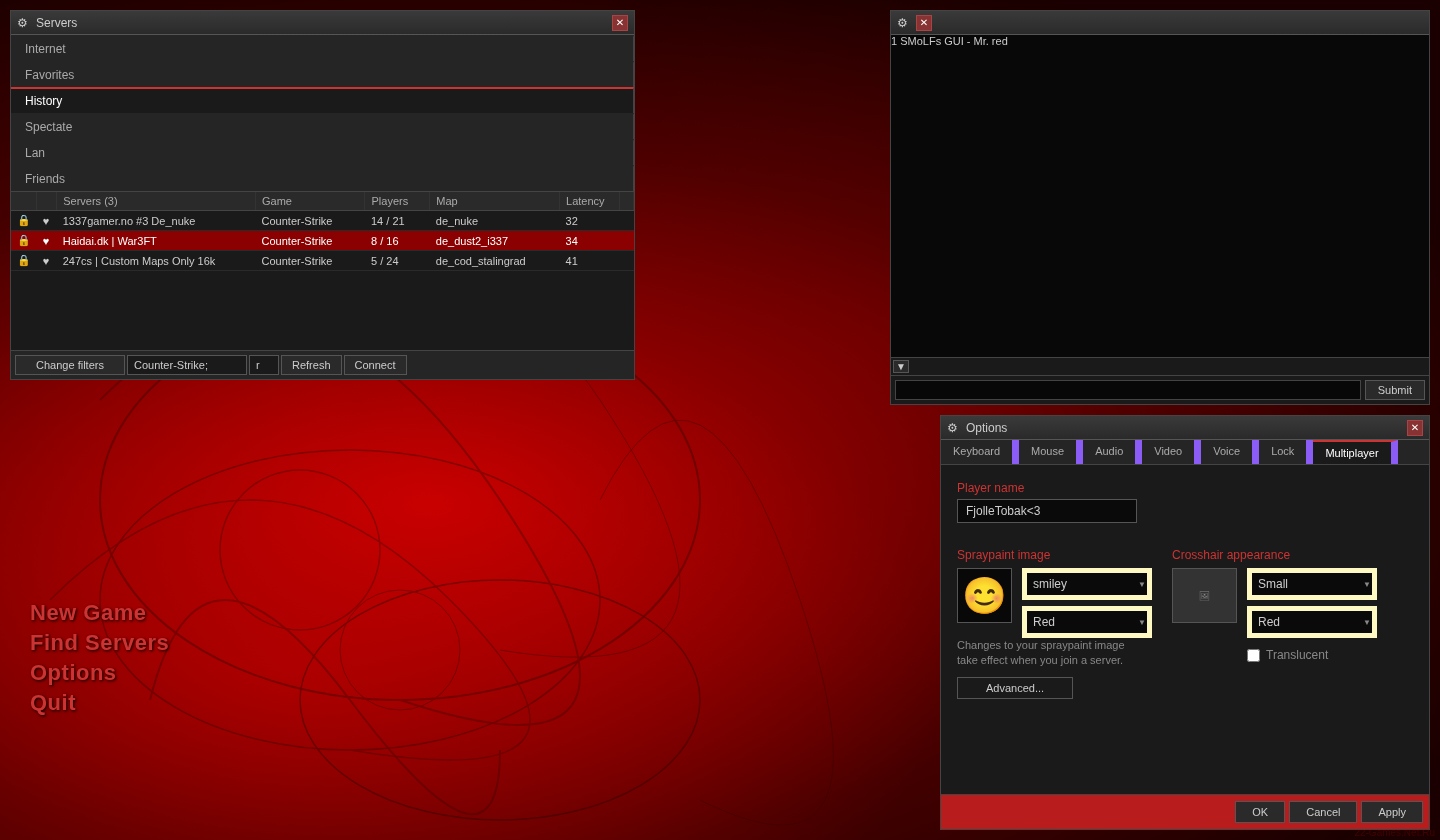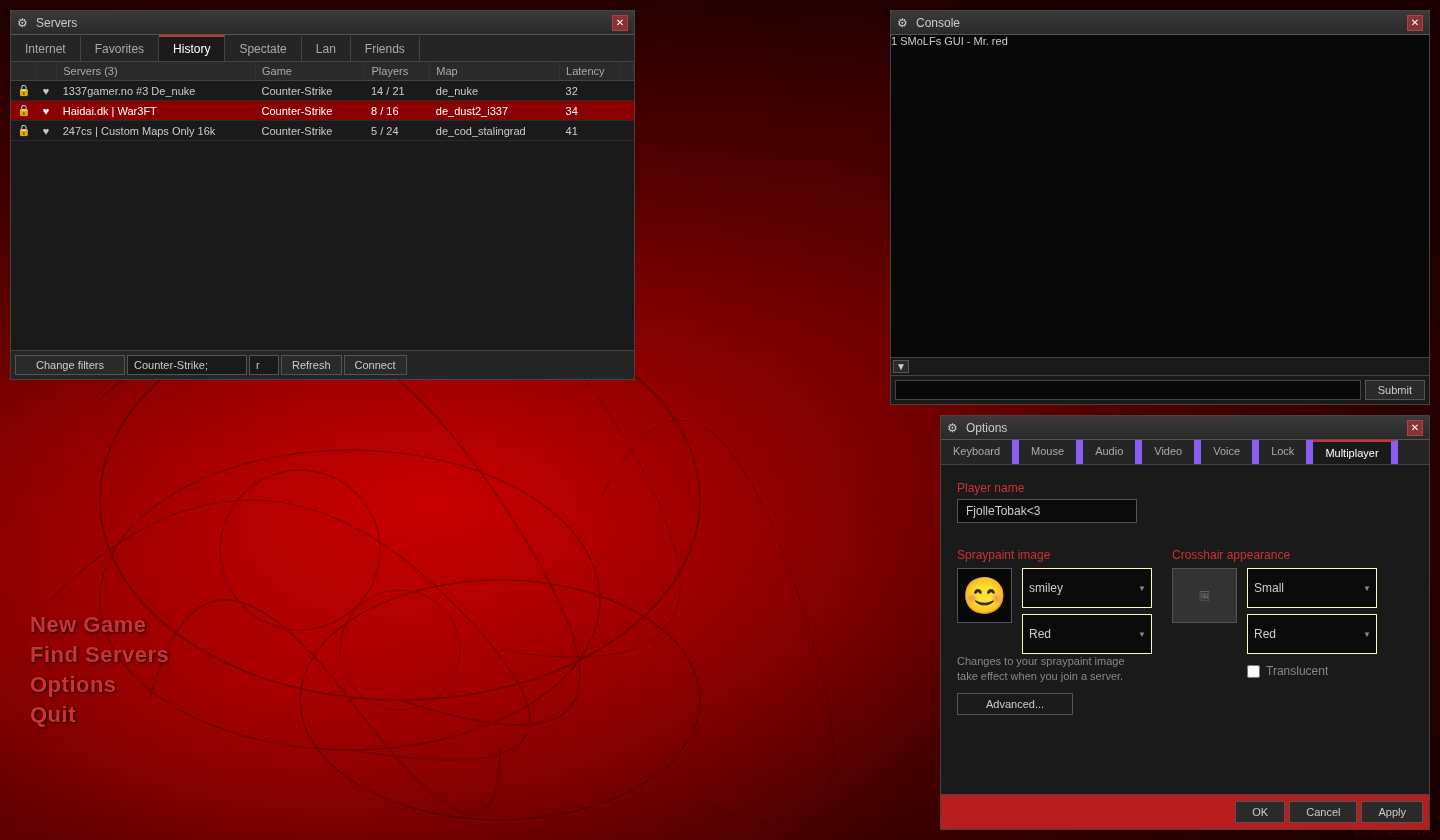--- a/index.html
+++ b/index.html
@@ -37,21 +37,21 @@
       height: 100%;
       background: 
         radial-gradient(ellipse at 20% 80%, rgba(200,0,0,0.6) 0%, transparent 40%),
         radial-gradient(ellipse at 60% 40%, rgba(150,0,0,0.3) 0%, transparent 50%);
     }
 
     
     .main-menu {
       position: absolute;
       left: 30px;
-      bottom: 112px;
+      bottom: 124px;
       z-index: 10;
       display: flex;
       flex-direction: column;
       gap: 4px;
     }
 
     .menu-item {
       color: #cc3333;
       font-size: 22px;
       font-weight: bold;
@@ -110,20 +110,21 @@
       justify-content: center;
       cursor: pointer;
     }
 
     
     .tabs-row {
       display: flex;
       background: #252525;
       flex-shrink: 0;
       border-bottom: 1px solid #444;
+      flex-direction: column;
     }
 
     .tab {
       padding: 5px 14px;
       color: #aaa;
       font-size: 12px;
       cursor: pointer;
       border-right: 1px solid #444;
       border-top: 2px solid transparent;
     }
@@ -331,23 +332,23 @@
       background: #0a0a0a;
       border: 1px solid #555;
       color: #ccc;
       padding: 4px 8px;
       font-size: 12px;
       width: 180px;
     }
 
     .options-select {
       background: #0a0a0a;
-      border: 1px solid #fef9c3;
-      color: #ccc;
-      padding: 12px 6px;
+      border: 5px solid #fef9c3;
+      color: #ccc;
+      padding: 4px 6px;
       font-size: 12px;
       width: 130px;
       -webkit-appearance: none;
       appearance: none;
       cursor: pointer;
     }
 
     .select-wrapper {
       position: relative;
       display: inline-block;
@@ -595,21 +596,20 @@
     <input class="filter-input" type="text" value="Counter-Strike;" style="">
     <input class="r-input" type="text" value="r" style="">
     <button>Refresh</button>
     <button>Connect</button>
   </div>
 </div>
 
 <div class="console-window">
   <div class="window-titlebar">
     <span class="titlebar-icon">⚙</span>
-    <span class="titlebar-title">Console</span>
     <div class="titlebar-close">✕</div>
   </div>
   <div class="console-content">
     <div>1 SMoLFs GUI - Mr. red</div>
   </div>
   <div style="display:flex; align-items:stretch; padding:2px 2px; background:#1a1a1a; border-top:1px solid #444; flex-shrink:0;">
     <div class="console-scroll-btn">▼</div>
   </div>
   <div class="console-input-row">
     <input class="console-input" type="text" value="" style="">

